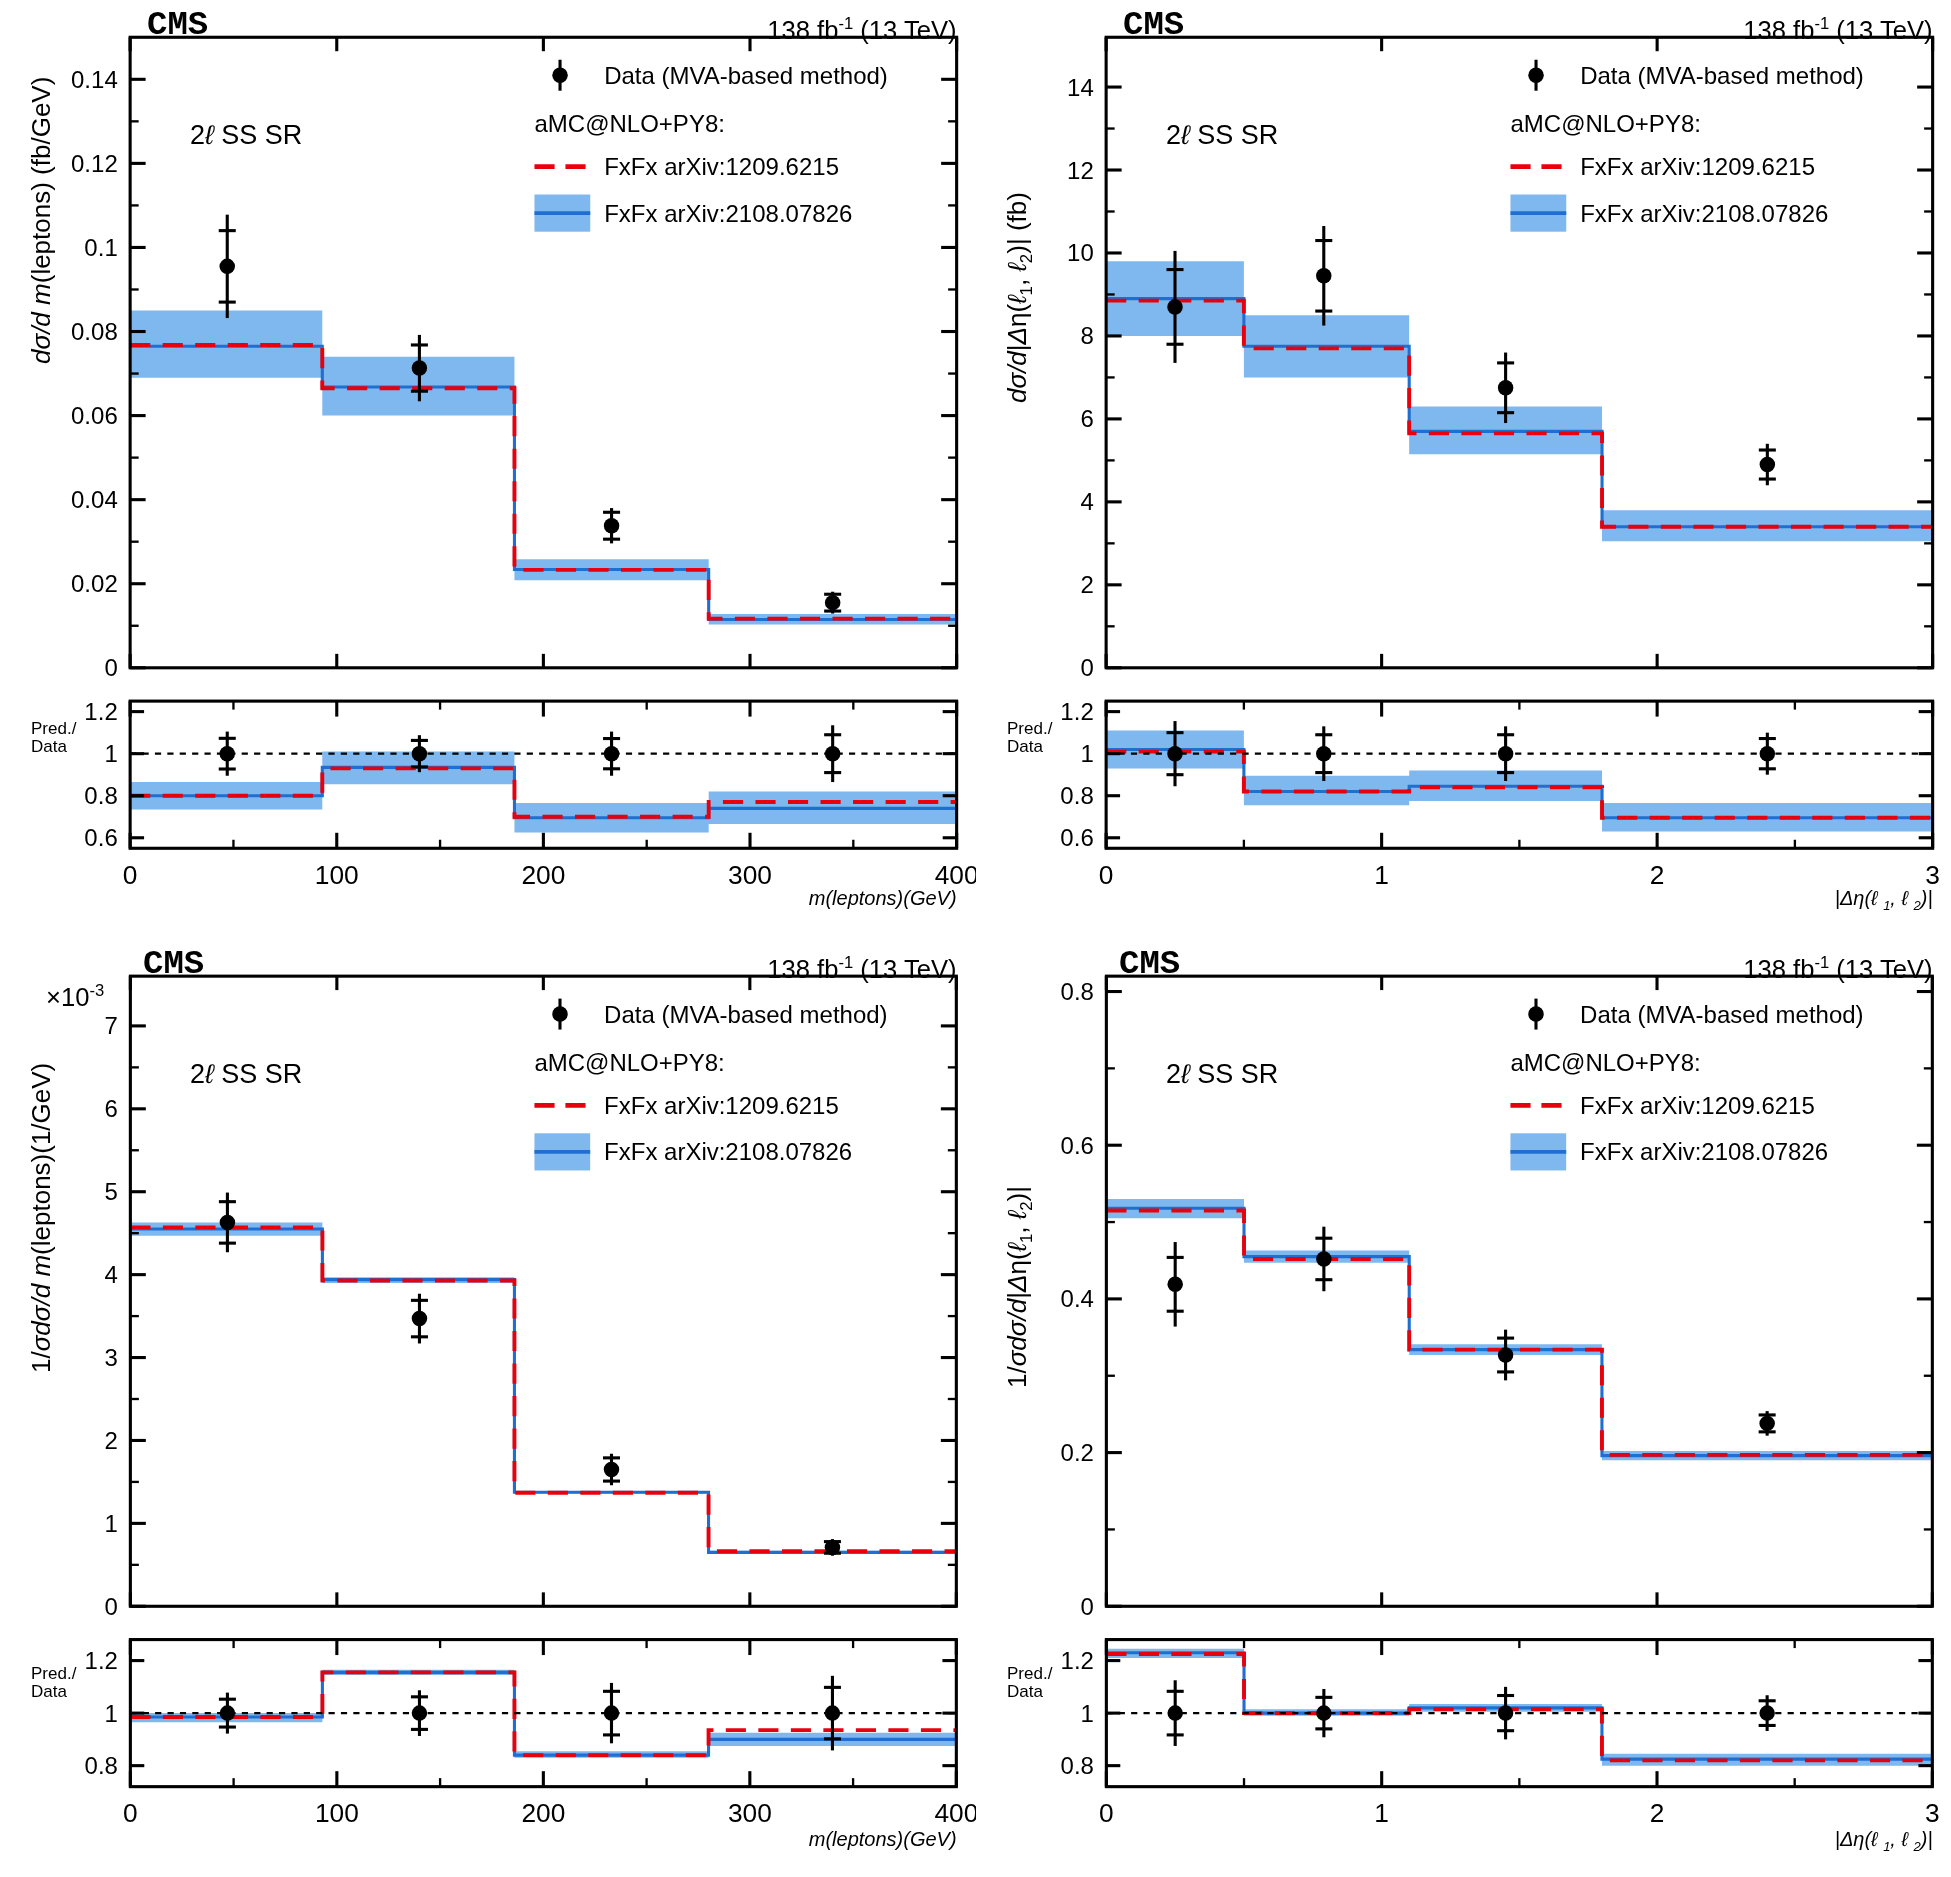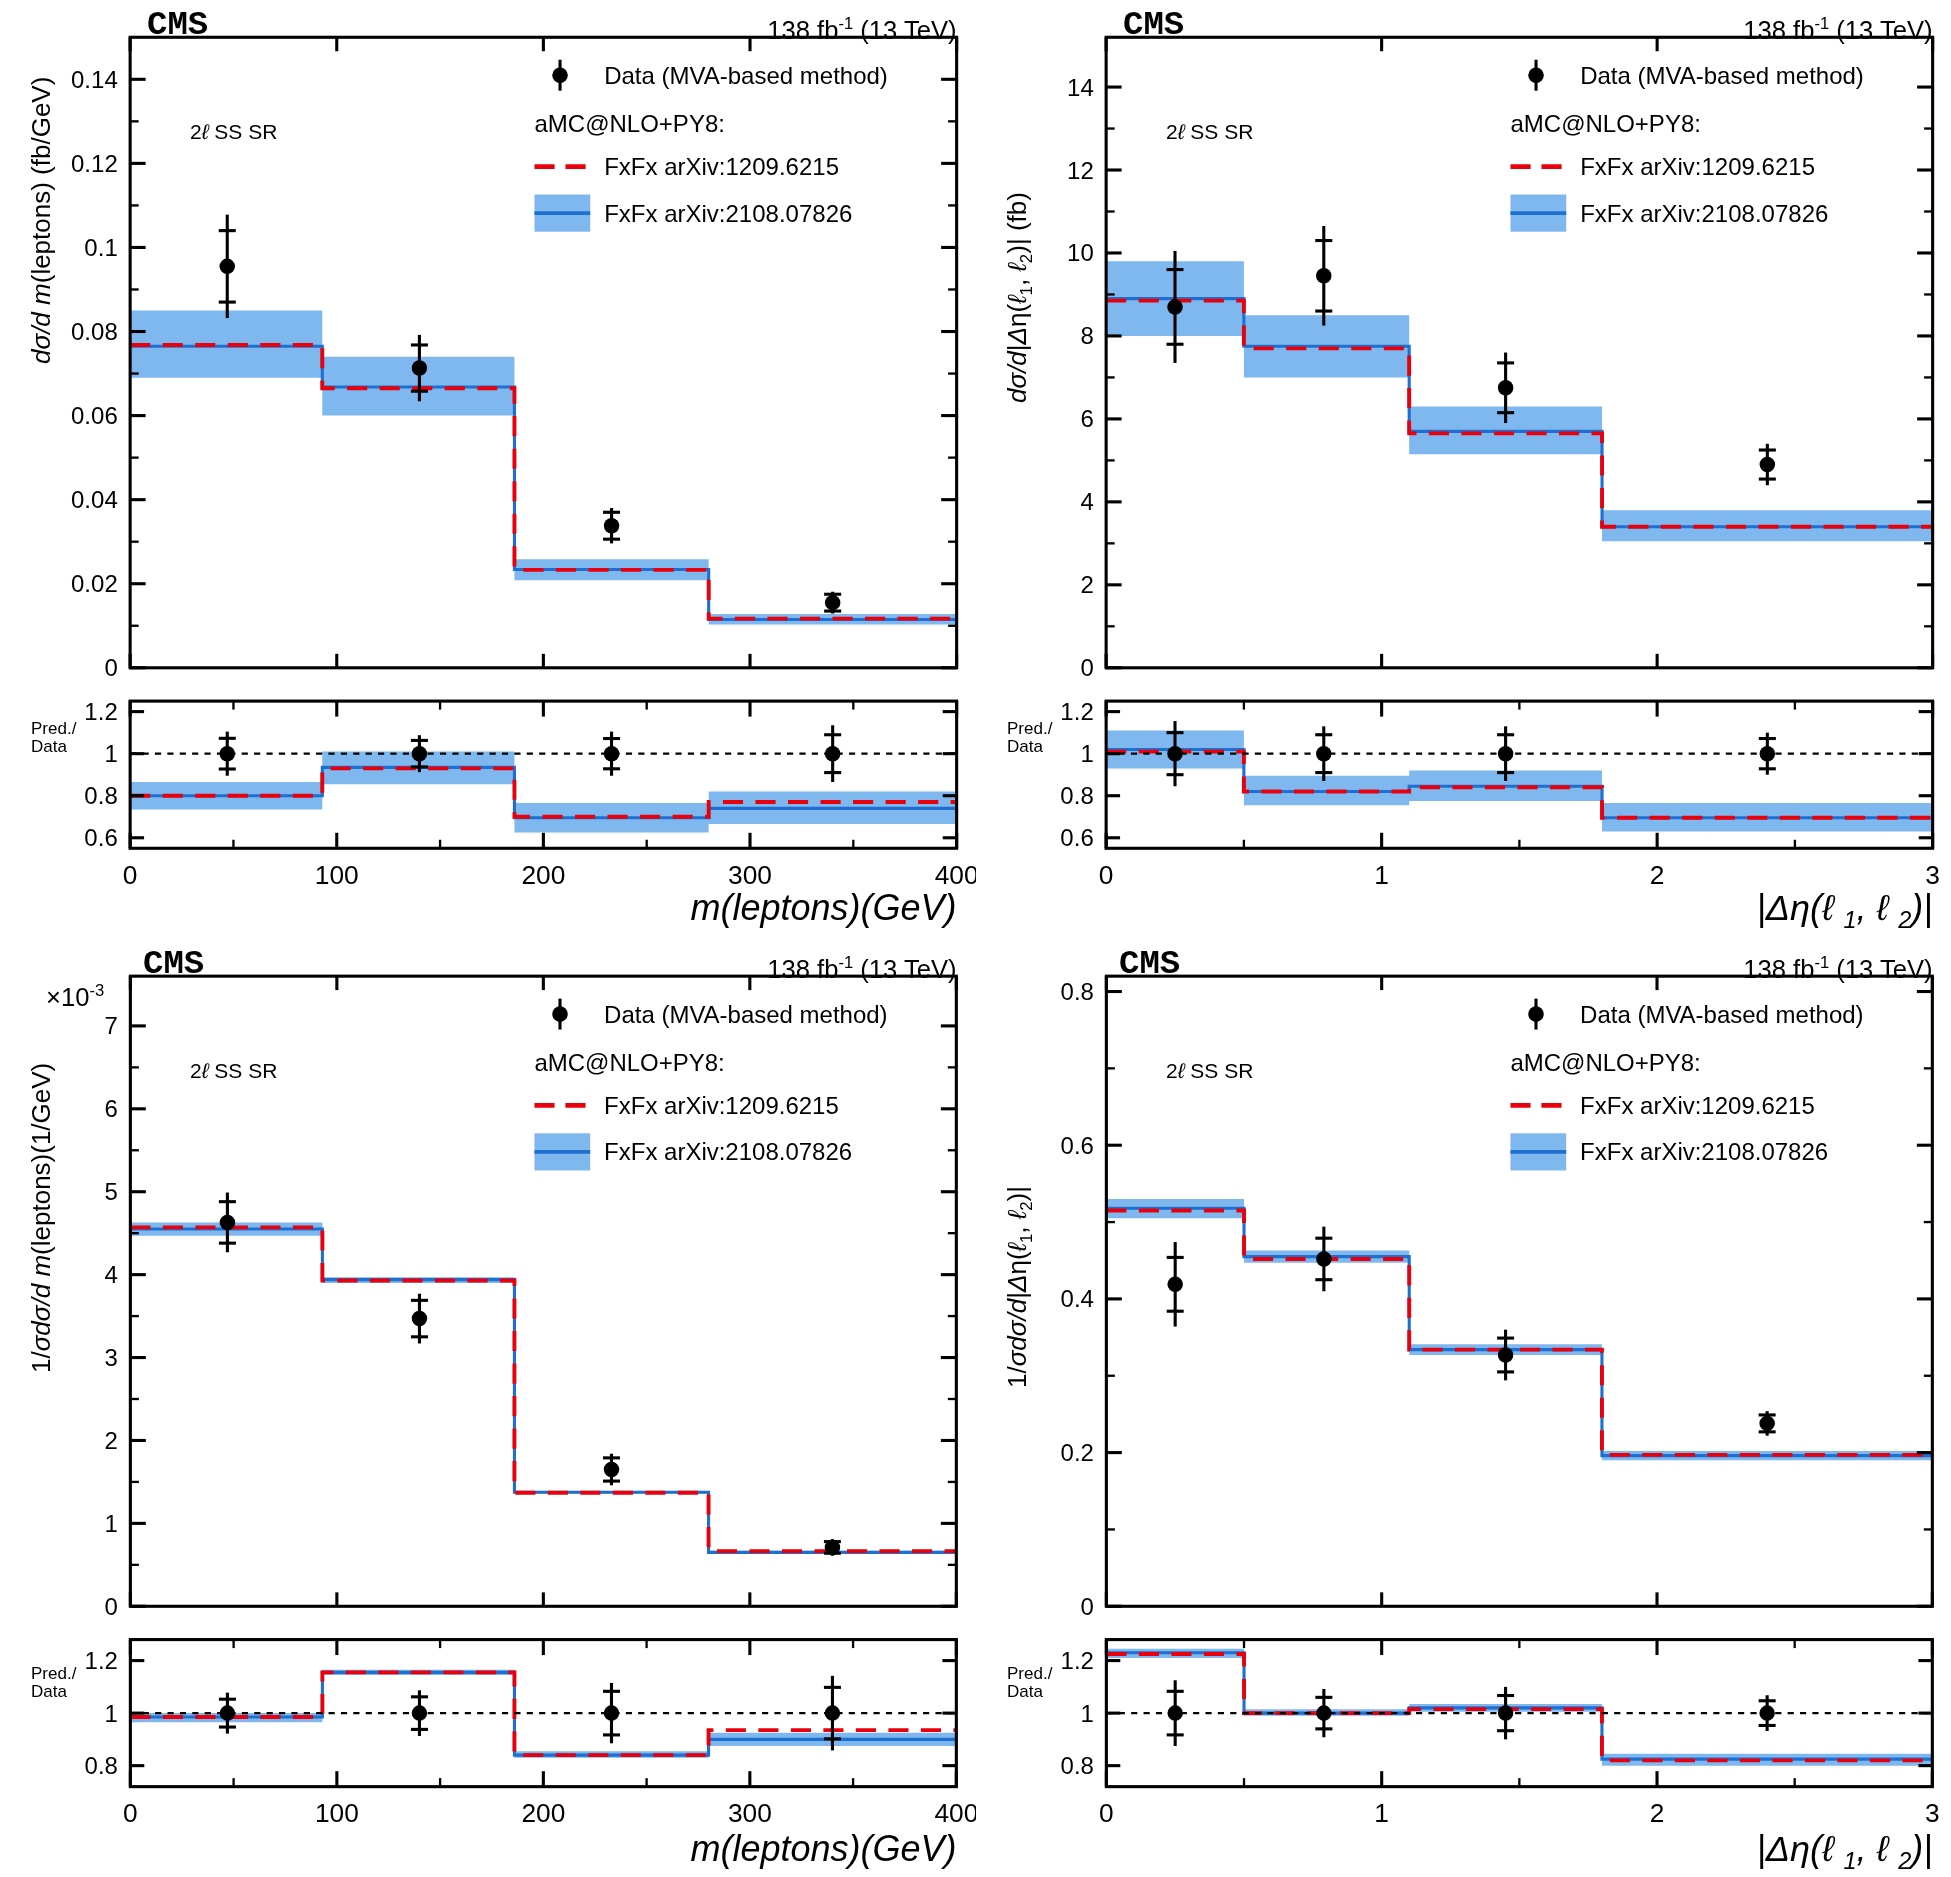--- a/index.html
+++ b/index.html
@@ -3,22 +3,22 @@
 <meta charset="utf-8">
 <style>
   html,body{margin:0;padding:0;background:#ffffff;}
   body{width:1952px;height:1878px;font-family:"Liberation Sans",sans-serif;color:#000;}
   .grid{display:grid;grid-template-columns:976px 976px;grid-template-rows:939px 939px;width:1952px;height:1878px;}
   .panel{position:relative;width:976px;height:939px;}
   svg{display:block;}
   .lbl{position:absolute;font-size:23px;white-space:nowrap;margin-top:28px;}
   .cms{position:absolute;font-weight:bold;font-size:34px;letter-spacing:0px;font-family:Liberation Mono, monospace;}
   .lumi{position:absolute;font-size:25.6px;text-align:center;}
-  .axtitle{position:absolute;font-size:36px;font-style:italic;}
-  .srlabel{position:absolute;font-size:21px;white-space:nowrap;}
+  .axtitle{position:absolute;font-size:20px;font-style:italic;}
+  .srlabel{position:absolute;font-size:27px;white-space:nowrap;}
   .ytitle{position:absolute;font-size:26px;white-space:nowrap;transform-origin:0 0;}
   .rtitle{position:absolute;font-size:17px;white-space:nowrap;}
   sup{font-size:0.65em;vertical-align:super;}
   sub{font-size:0.65em;vertical-align:sub;}
   .ital{font-style:italic;}
 </style>
 </head>
 <body>
 
 <div class="grid">

